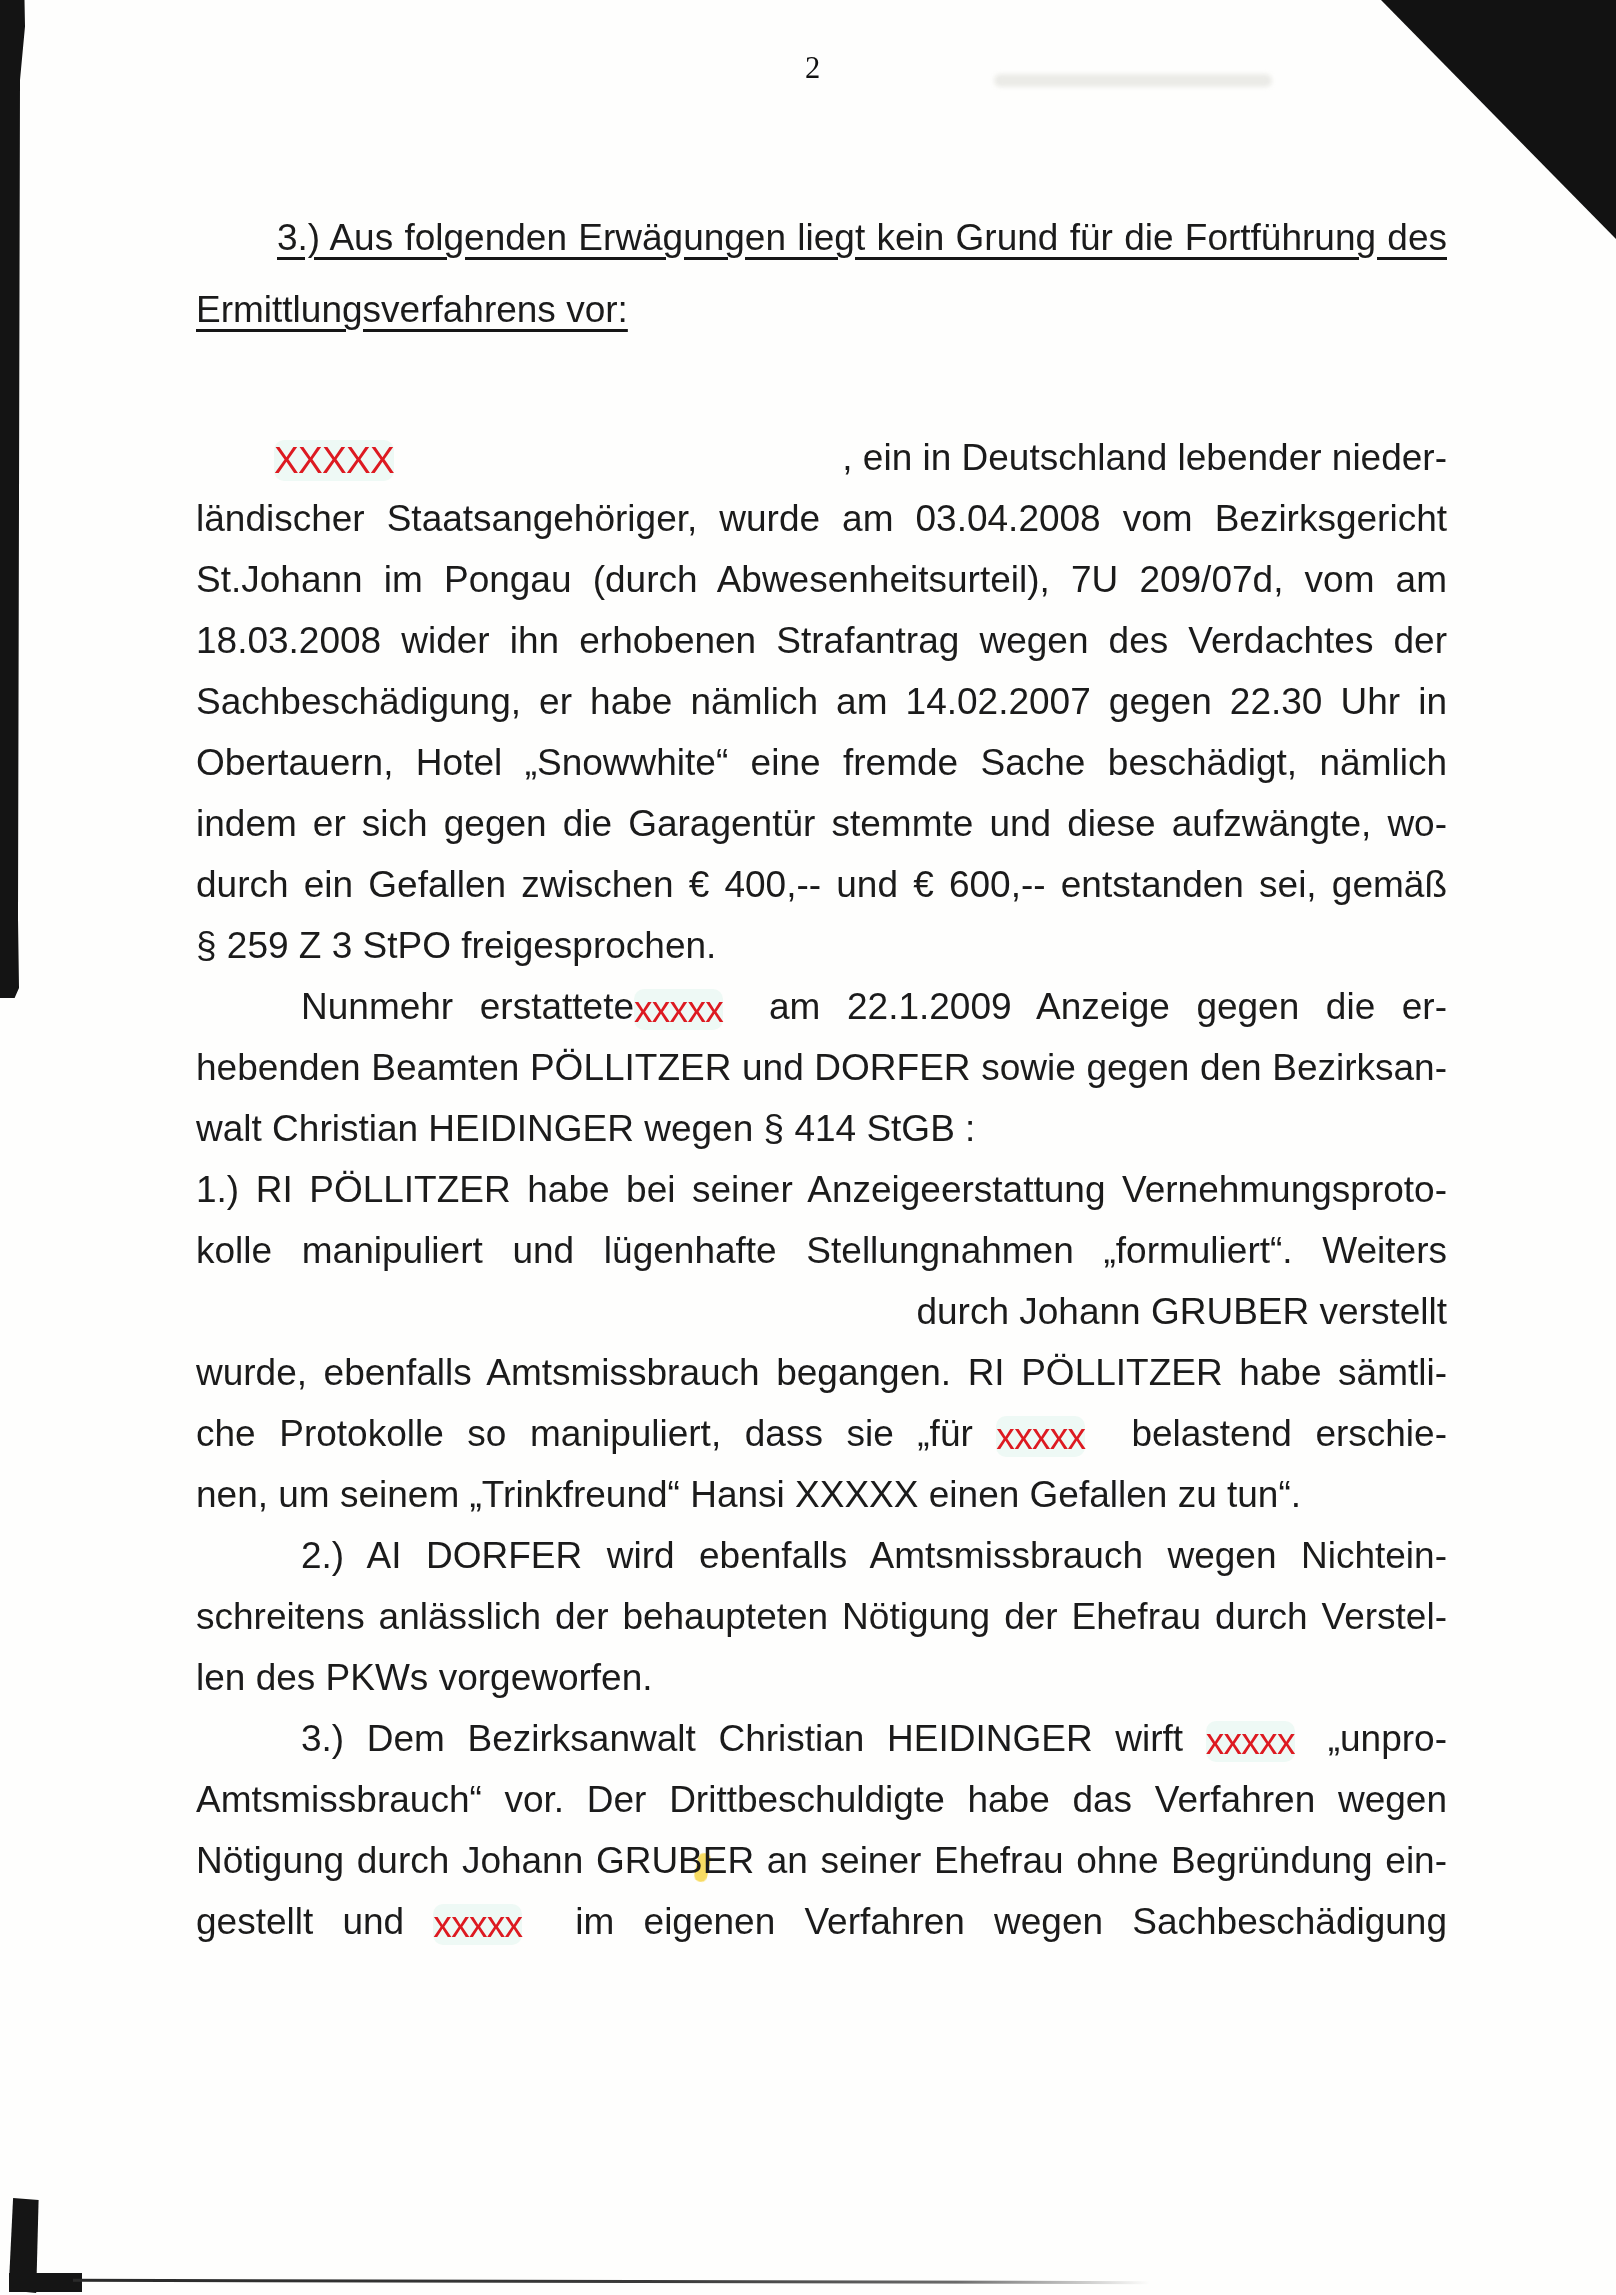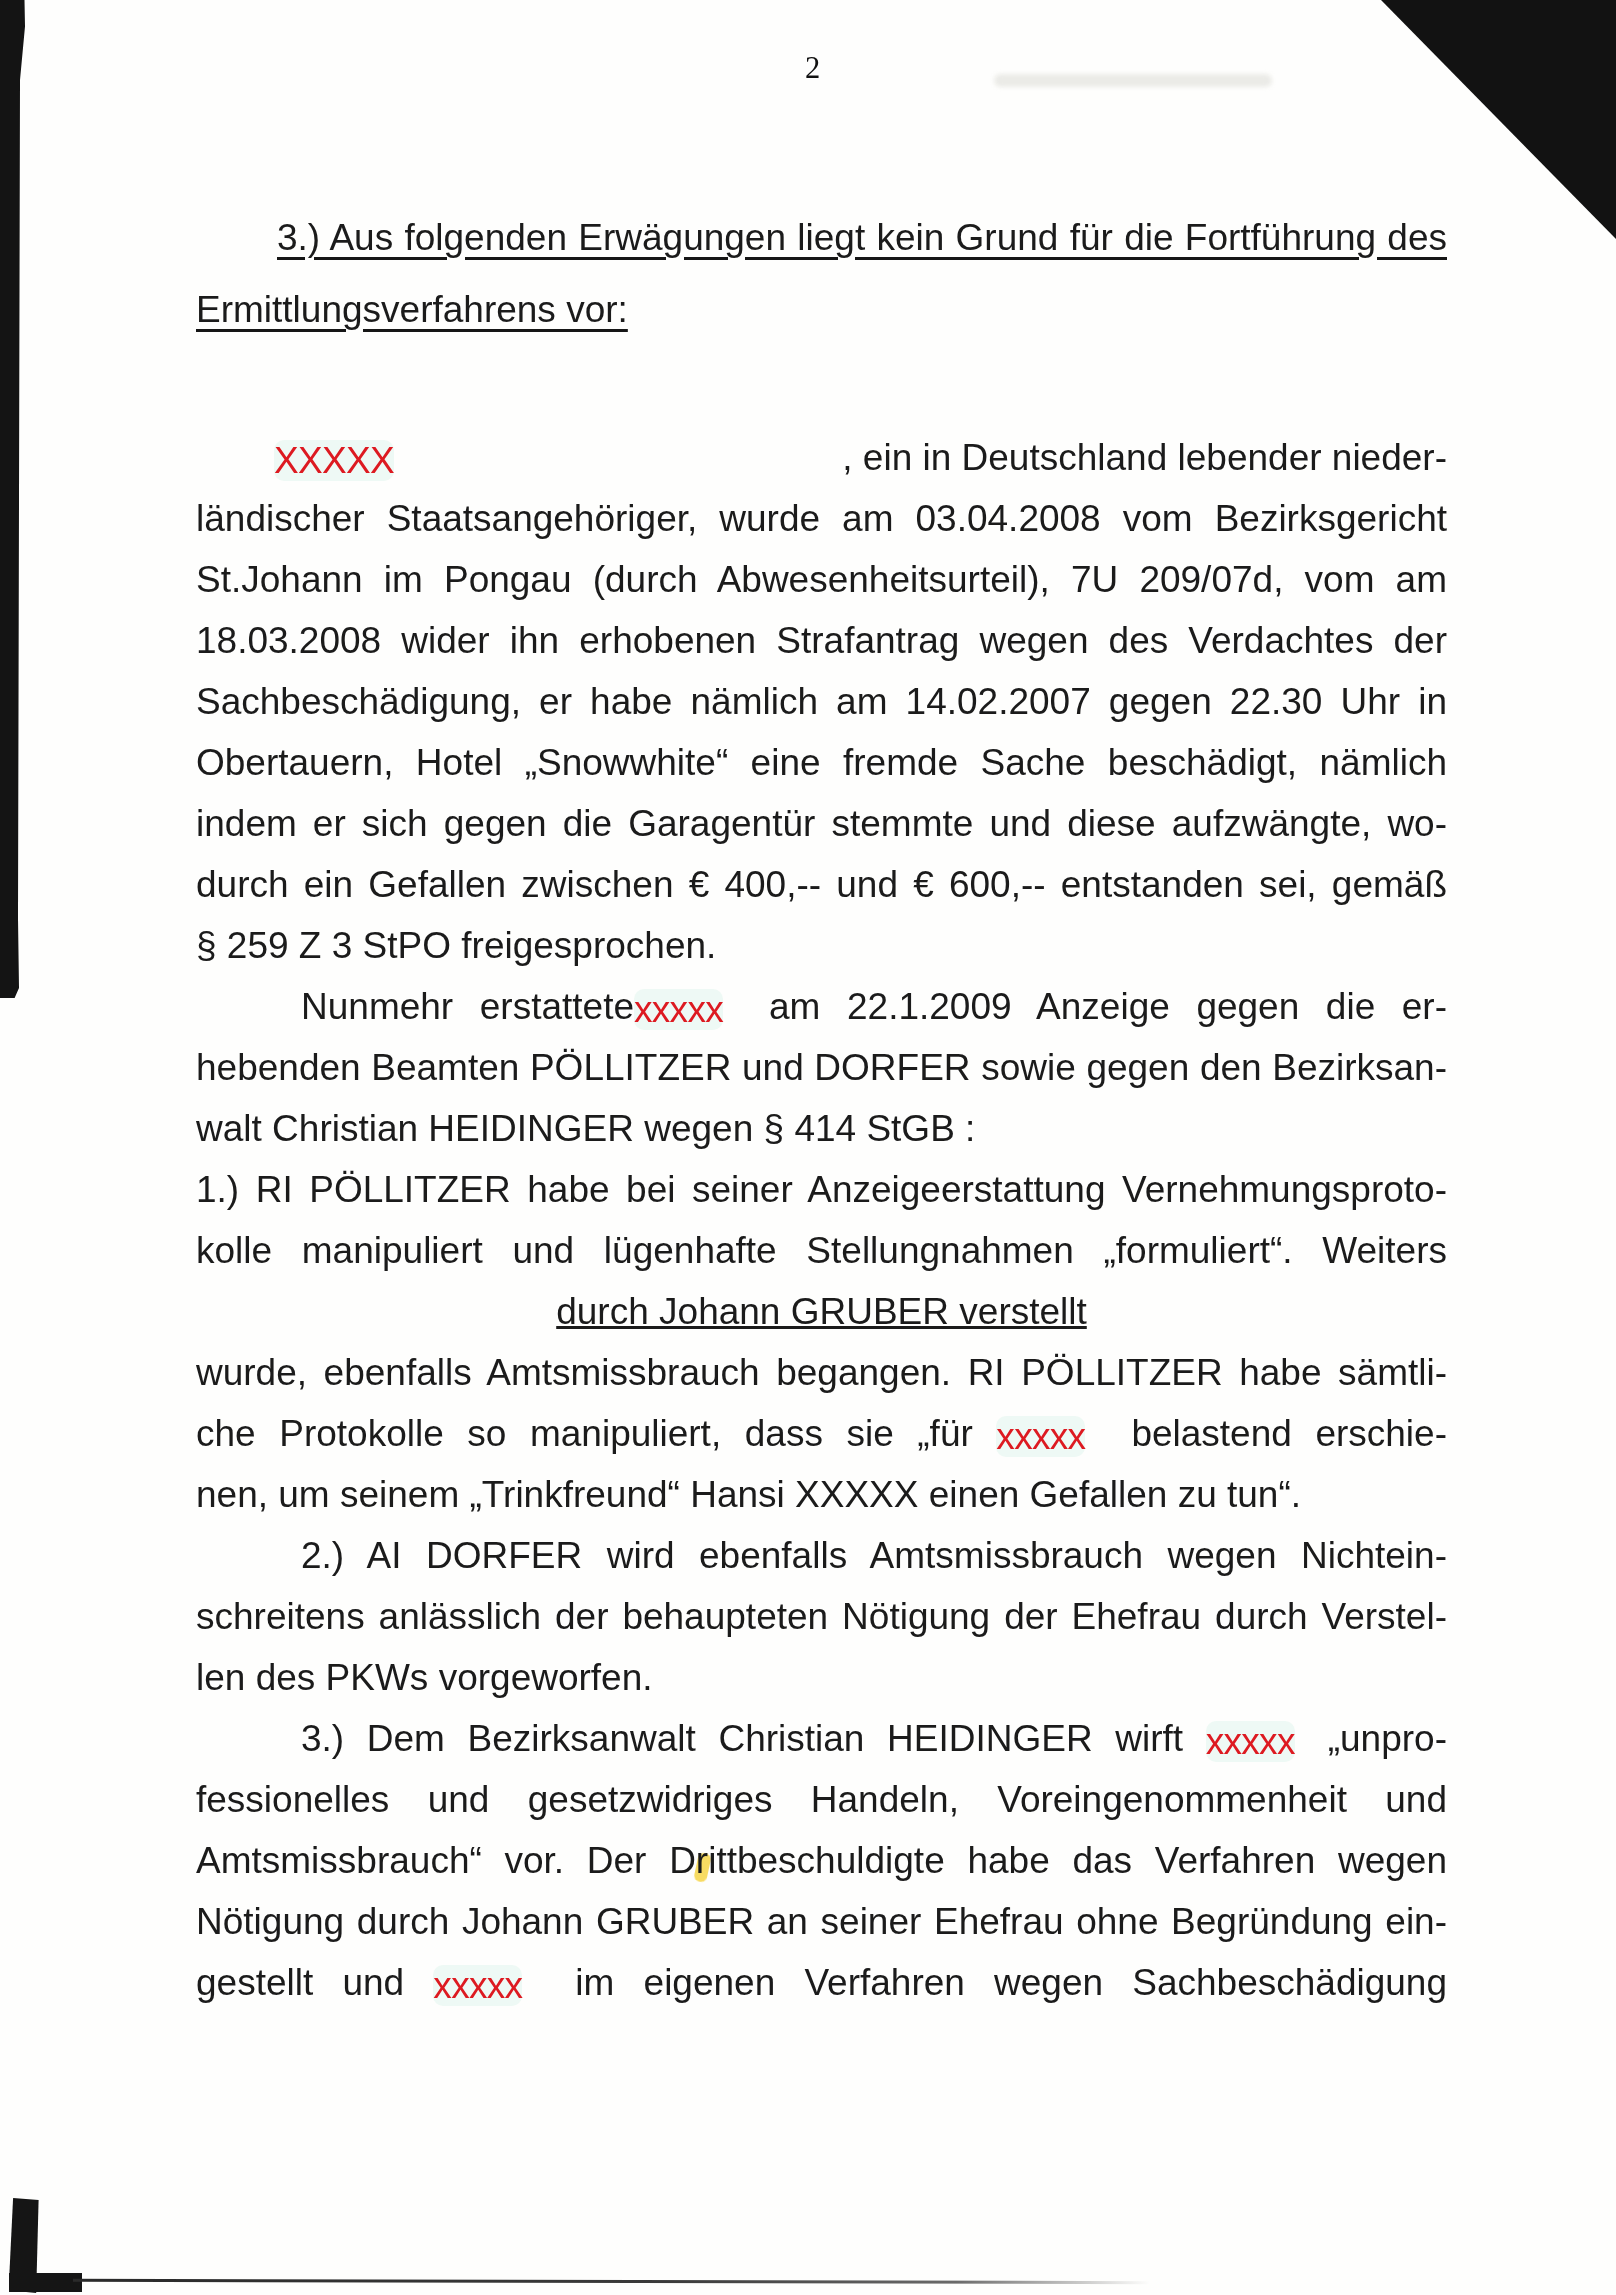--- a/index.html
+++ b/index.html
@@ -56,21 +56,21 @@
     text-decoration:underline;text-decoration-thickness:2.7px;text-underline-offset:7.3px;
     text-decoration-color:#161616;
   }
   .heading-line.first{
     padding-left:81px;white-space:normal;
     text-align:justify;text-align-last:justify;
   }
   .heading-spacer{height:81px;}
   .line{height:61px;line-height:61px;position:relative;}
   .line.j{text-align:justify;text-align-last:justify;}
-  .line.r{text-align:center;text-decoration:underline;}
+  .line.r{text-align:right;}
   .line.split{display:flex;justify-content:space-between;align-items:baseline;}
   .redact{
     position:relative;top:3.3px;
     letter-spacing:-0.7px;font-weight:500;
     background:rgba(210,240,228,.35);
     border-radius:10px;
   }
   .gap{display:inline-block;height:1.3px;}
 </style>
 </head>
@@ -108,21 +108,20 @@
         <div class="line j">1.) RI PÖLLITZER habe bei seiner Anzeigeerstattung Vernehmungsproto-</div>
         <div class="line j">kolle manipuliert und lügenhafte Stellungnahmen „formuliert“. Weiters</div>
         <div class="line r">durch Johann GRUBER verstellt</div>
         <div class="line j">wurde, ebenfalls Amtsmissbrauch begangen. RI PÖLLITZER habe sämtli-</div>
         <div class="line j">che Protokolle so manipuliert, dass sie „für <span class="redact" style="color: rgb(221, 26, 33);">xxxxx</span><span class="gap" style="width: 46px;"></span>belastend erschie-</div>
         <div class="line l">nen, um seinem „Trinkfreund“ Hansi XXXXX einen Gefallen zu tun“.</div>
         <div class="line j" style="padding-left: 105px;">2.) AI DORFER wird ebenfalls Amtsmissbrauch wegen Nichtein-</div>
         <div class="line j">schreitens anlässlich der behaupteten Nötigung der Ehefrau durch Verstel-</div>
         <div class="line l">len des PKWs vorgeworfen.</div>
         <div class="line j" style="padding-left: 105px;">3.) Dem Bezirksanwalt Christian HEIDINGER wirft <span class="redact" style="color: rgb(221, 26, 33);">xxxxx</span><span class="gap" style="width: 33px;"></span>„unpro-</div>
-        <div class="line j">fessionelles und gesetzwidriges Handeln, Voreingenommenheit und</div>
         <div class="line j">Amtsmissbrauch“ vor. Der Drittbeschuldigte habe das Verfahren wegen</div>
         <div class="line j">Nötigung durch Johann GRUBER an seiner Ehefrau ohne Begründung ein-</div>
         <div class="line j">gestellt und <span class="redact" style="color: rgb(221, 26, 33);">xxxxx</span><span class="gap" style="width: 53px;"></span>im eigenen Verfahren wegen Sachbeschädigung</div>
       </div>
   </div>
 
   <div class="l-mark">
     <div class="v"></div>
     <div class="f"></div>
   </div>

